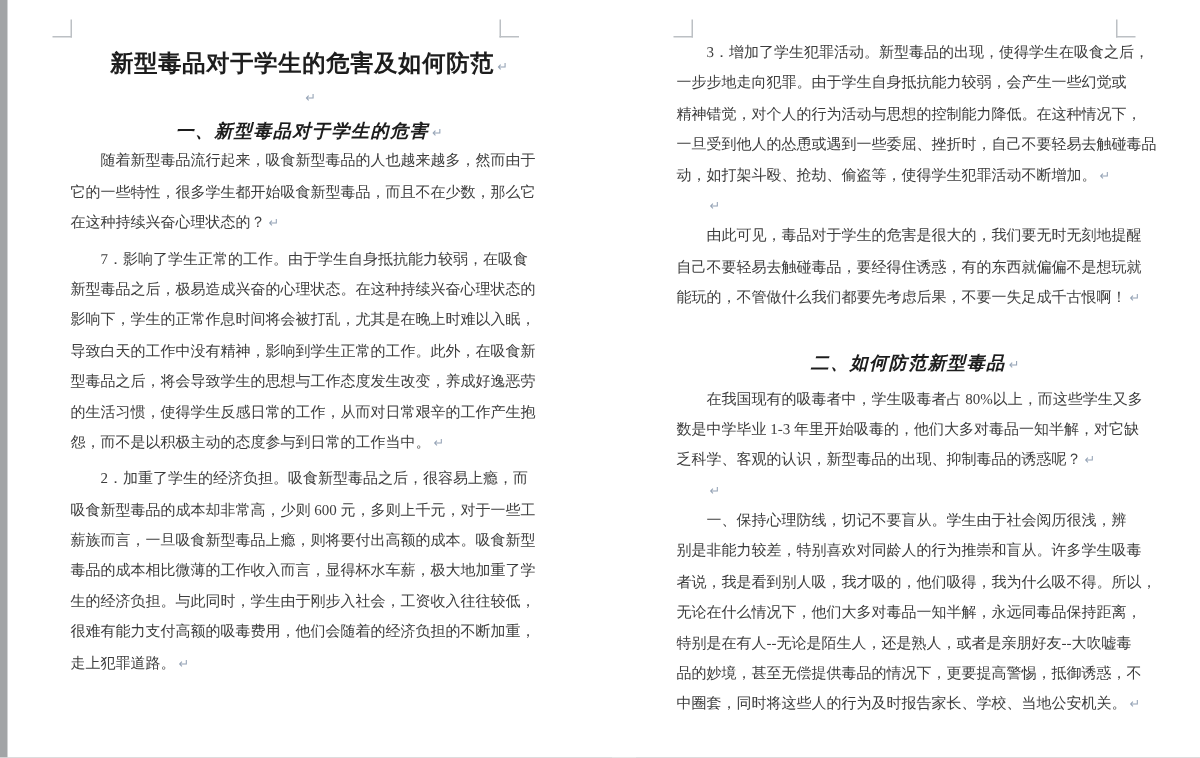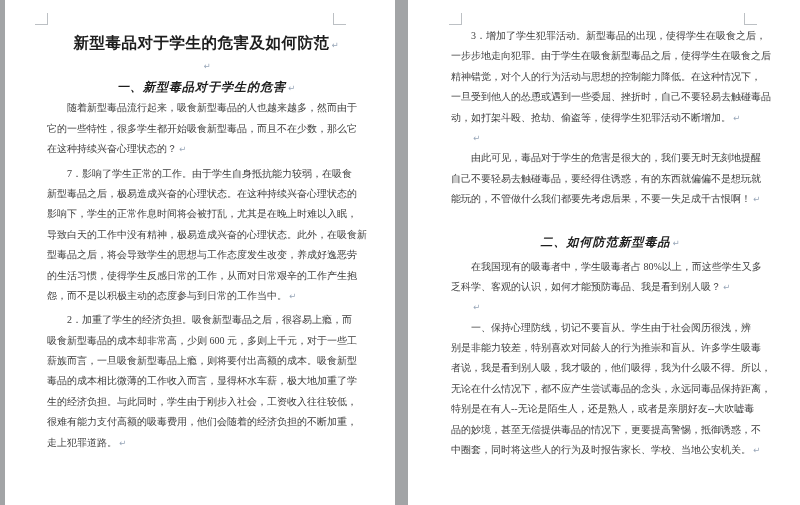--- a/index.html
+++ b/index.html
@@ -4,21 +4,21 @@
 <style>
   html,body{margin:0;padding:0;}
   body{
     width:800px;height:505px;overflow:hidden;position:relative;
     background:#a2a4a6;
     font-family:"Liberation Serif","DejaVu Serif",serif;
   }
   .page{
     position:absolute;top:0;height:505px;background:#ffffff;
   }
-  #page1{left:5px;width:390px;}
+  #page1{left:5px;width:390px;padding-left:29px;}
   #page2{left:408px;width:432px;}
   .text-area{position:absolute;}
   #page1 .text-area{left:42px;top:30px;width:318px;}
   #page2 .text-area{left:43px;top:26px;width:318px;}
   .line{
     height:20.4px;line-height:20.4px;font-size:10px;color:#3d3d3d;
     white-space:nowrap;
   }
   .line.indent{padding-left:20px;}
   .line.pstart{margin-top:4px;}
@@ -60,52 +60,53 @@
   <div class="text-area">
       <div class="line title"><span>新型毒品对于学生的危害及如何防范</span><span class="pilcrow">↵</span></div>
       <div class="line blank center"><span class="pilcrow">↵</span></div>
       <div class="line heading"><span>一、新型毒品对于学生的危害</span><span class="pilcrow">↵</span></div>
       <div class="line body indent"><span>随着新型毒品流行起来，吸食新型毒品的人也越来越多，然而由于</span></div>
       <div class="line body"><span>它的一些特性，很多学生都开始吸食新型毒品，而且不在少数，那么它</span></div>
       <div class="line body"><span>在这种持续兴奋心理状态的？</span><span class="pilcrow">↵</span></div>
       <div class="line body indent pstart"><span>7．影响了学生正常的工作。由于学生自身抵抗能力较弱，在吸食</span></div>
       <div class="line body"><span>新型毒品之后，极易造成兴奋的心理状态。在这种持续兴奋心理状态的</span></div>
       <div class="line body"><span>影响下，学生的正常作息时间将会被打乱，尤其是在晚上时难以入眠，</span></div>
-      <div class="line body"><span>导致白天的工作中没有精神，极易造成兴奋的心理状态。此外，在吸食新</span></div>
+      <div class="line body"><span>导致白天的工作中没有精神，影响到学生正常的工作。此外，在吸食新</span></div>
       <div class="line body"><span>型毒品之后，将会导致学生的思想与工作态度发生改变，养成好逸恶劳</span></div>
       <div class="line body"><span>的生活习惯，使得学生反感日常的工作，从而对日常艰辛的工作产生抱</span></div>
       <div class="line body"><span>怨，而不是以积极主动的态度参与到日常的工作当中。</span><span class="pilcrow">↵</span></div>
       <div class="line body indent pstart"><span>2．加重了学生的经济负担。吸食新型毒品之后，很容易上瘾，而</span></div>
       <div class="line body"><span>吸食新型毒品的成本却非常高，少则 600 元，多则上千元，对于一些工</span></div>
       <div class="line body"><span>薪族而言，一旦吸食新型毒品上瘾，则将要付出高额的成本。吸食新型</span></div>
       <div class="line body"><span>毒品的成本相比微薄的工作收入而言，显得杯水车薪，极大地加重了学</span></div>
       <div class="line body"><span>生的经济负担。与此同时，学生由于刚步入社会，工资收入往往较低，</span></div>
       <div class="line body"><span>很难有能力支付高额的吸毒费用，他们会随着的经济负担的不断加重，</span></div>
       <div class="line body"><span>走上犯罪道路。</span><span class="pilcrow">↵</span></div>
     </div>
 </div>
 
 <div class="page" id="page2">
   <div class="crop tl"></div>
   <div class="crop tr"></div>
   <div class="text-area">
       <div class="line body indent"><span>3．增加了学生犯罪活动。新型毒品的出现，使得学生在吸食之后，</span></div>
-      <div class="line body"><span class="spell-err">一步步</span><span>地走向犯罪。由于学生在吸食新型毒品之后，使得学生在吸食之后</span></div>
+      <div class="line body"><span class="spell-err">一步步</span><span>地走向犯罪。由于学生自身抵抗能力较弱，会产生一些幻觉或</span></div>
       <div class="line body"><span>精神错觉，对个人的行为活动与思想的控制能力降低。在这种情况下，</span></div>
       <div class="line body"><span class="spell-err">一旦</span><span>受到他人的怂恿或遇到一些委屈、挫折时，自己不要轻易去触碰毒品</span></div>
       <div class="line body"><span>动，如打架斗殴、抢劫、偷盗等，使得学生犯罪活动不断增加。</span><span class="pilcrow">↵</span></div>
       <div class="line blank indent"><span class="pilcrow">↵</span></div>
       <div class="line body indent"><span>由此可见，毒品对于学生的危害是很大的，我们要无时无刻地提醒</span></div>
       <div class="line body"><span>自己不要轻易去触碰毒品，要经得住诱惑，有的东西就偏偏不是想玩就</span></div>
       <div class="line body"><span>能玩的，不管做什么我们都要先考虑后果，不要一失足成千古恨啊！</span><span class="pilcrow">↵</span></div>
       <div class="line heading h2"><span>二、如何防范新型毒品</span><span class="pilcrow">↵</span></div>
       <div class="line body indent"><span>在我国现有的吸毒者中，学生吸毒者占 80%以上，而这些学生又多</span></div>
-      <div class="line body"><span>乏科学、客观的认识，如何才能预防毒品、我是看到别人吸？</span><span class="pilcrow">↵</span></div>
+      <div class="line body"><span>数是中学毕业 1-3 年里开始吸毒的，他们大多对毒品一知半解，对它缺</span></div>
+      <div class="line body"><span>乏科学、客观的认识，新型毒品的出现、抑制毒品的诱惑呢？</span><span class="pilcrow">↵</span></div>
       <div class="line blank indent"><span class="pilcrow">↵</span></div>
       <div class="line body indent"><span>一、保持心理防线，切记不要盲从。学生由于社会阅历很浅，辨</span></div>
       <div class="line body"><span>别是非能力较差，特别喜欢对同龄人的行为推崇和盲从。许多学生吸毒</span></div>
       <div class="line body"><span>者说，我是看到别人吸，我才吸的，他们吸得，我为什么吸不得。所以，</span></div>
-      <div class="line body"><span>无论在什么情况下，都不应产生尝试毒品的念头，永远同毒品保持距离，</span></div>
+      <div class="line body"><span>无论在什么情况下，他们大多对毒品一知半解，永远同毒品保持距离，</span></div>
       <div class="line body"><span>特别是在有人--无论是陌生人，还是熟人，或者是亲朋好友--大吹嘘毒</span></div>
       <div class="line body"><span>品的妙境，甚至无偿提供毒品的情况下，更要提高警惕，抵御诱惑，</span><span class="spell-err">不</span></div>
       <div class="line body"><span>中圈套，同时将这些人的行为及时报告家长、学校、当地公安机关。</span><span class="pilcrow">↵</span></div>
     </div>
 </div>
 
 </body></html>

